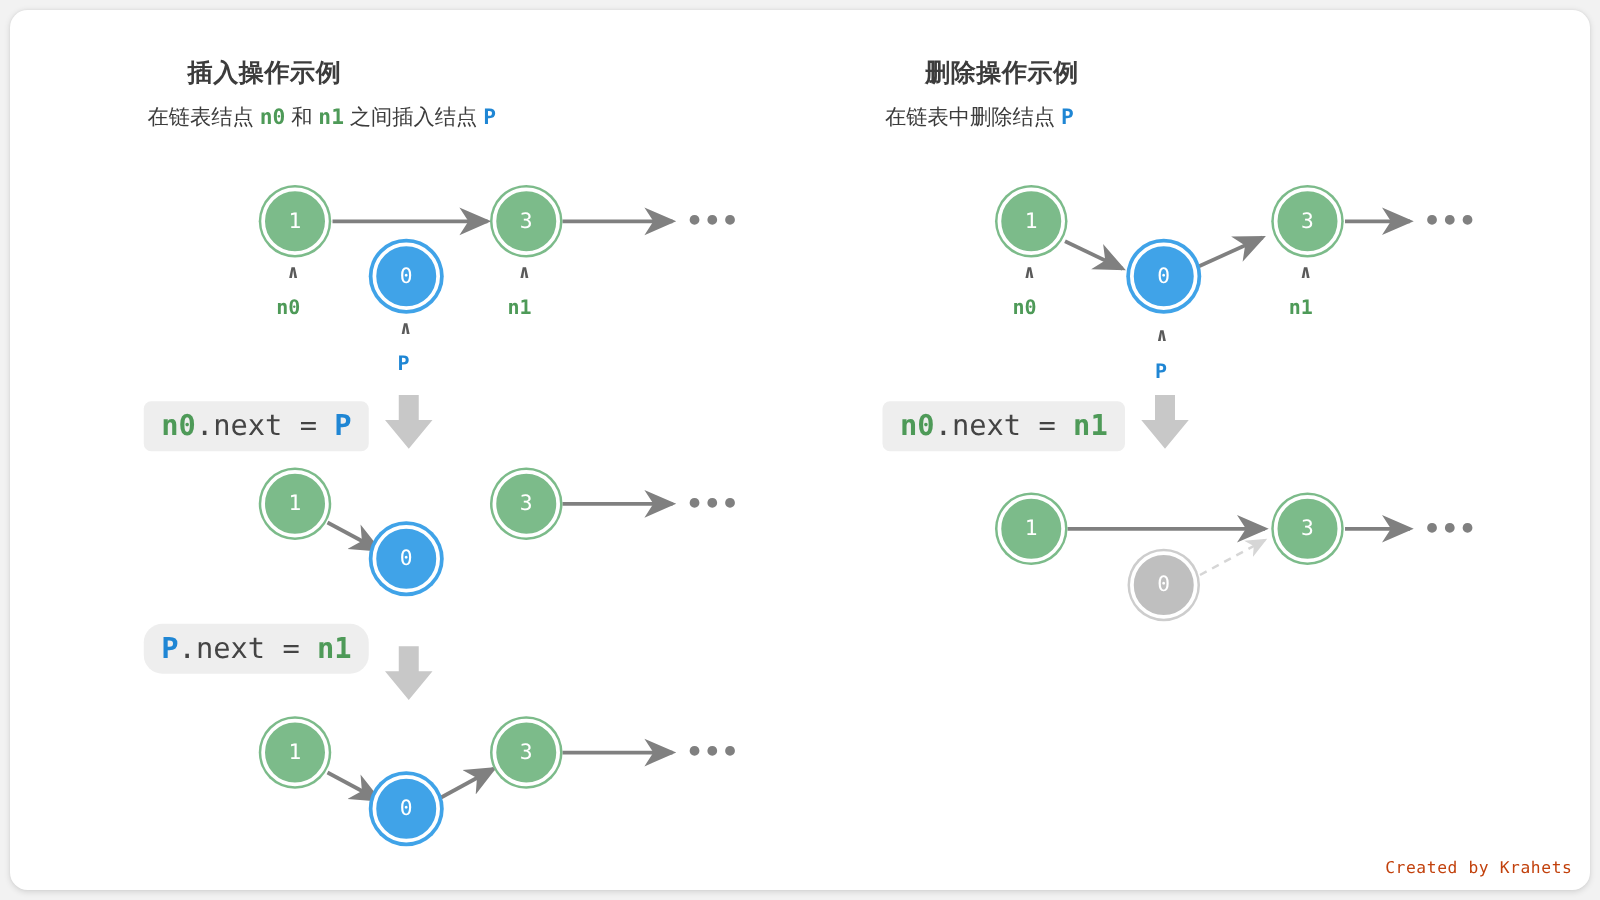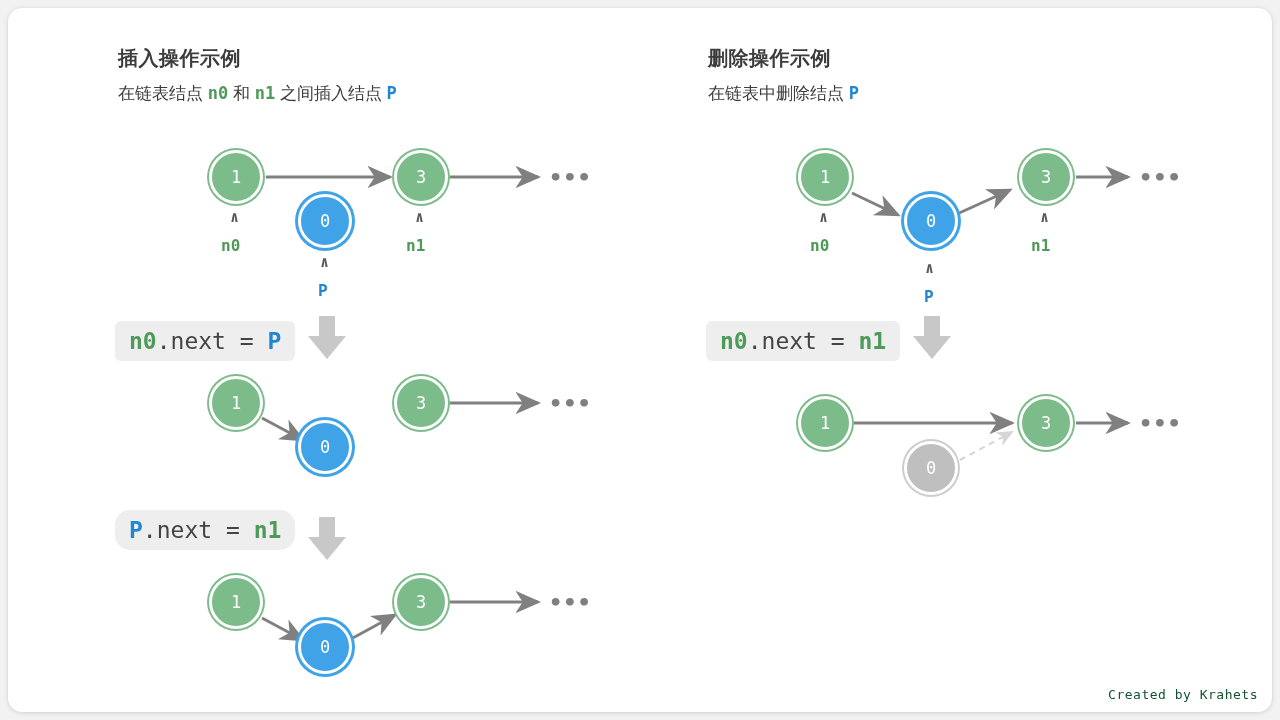--- a/index.html
+++ b/index.html
@@ -22,20 +22,21 @@
     border-radius: 14px;
     box-shadow: 0 1px 5px rgba(0,0,0,0.13), 0 0 2px rgba(0,0,0,0.06);
   }
   .panel-title {
     position: absolute;
     font-size: 20px;
     font-weight: bold;
     color: #3c3c3c;
     letter-spacing: 0.5px;
     white-space: nowrap;
+    margin-left: 32px;
   }
   .panel-sub {
     position: absolute;
     font-size: 17px;
     color: #3c3c3c;
     white-space: nowrap;
   }
   .var-green { color: #4e9a58; font-weight: bold; font-family: "DejaVu Sans Mono", monospace; }
   .var-blue  { color: #1f86d4; font-weight: bold; font-family: "DejaVu Sans Mono", monospace; }
 
@@ -100,21 +101,21 @@
   svg.edges {
     position: absolute; left: 0; top: 0;
     width: 1280px; height: 720px;
     pointer-events: none;
   }
   .credit {
     position: absolute;
     right: 22px; bottom: 18px;
     font-family: "DejaVu Sans Mono", monospace;
     font-size: 13px;
-    color: #14532d;
+    color: #c2410c;
     letter-spacing: 0.5px;
   }
 </style>
 </head>
 <body>
 
 <div id="canvas">
   <div class="card"></div>
 
   <svg class="edges">
@@ -170,21 +171,21 @@
   </div>
   <svg class="downarrow" style="left:306px; top:314px;" width="42" height="48">
     <path d="M13,2 L29,2 L29,22 L40,22 L21,45 L2,22 L13,22 Z" fill="#c8c8c8"></path>
   </svg>
 
   <div class="node green" style="left:209px; top:376px;">1</div>
   <div class="node blue" style="left:298px; top:420px;">0</div>
   <div class="node green" style="left:394px; top:376px;">3</div>
   <div class="dots" style="left:549px; top:391px;">•••</div>
 
-  <div class="codebox" style="left:115px; top:510px;border-radius:15px;">
+  <div class="codebox" style="left:115px; top:499px;border-radius:15px;">
     <span class="var-blue">P</span><span>.next = </span><span class="var-green">n1</span>
   </div>
   <svg class="downarrow" style="left:306px; top:515px;" width="42" height="48">
     <path d="M13,2 L29,2 L29,22 L40,22 L21,45 L2,22 L13,22 Z" fill="#c8c8c8"></path>
   </svg>
 
   <div class="node green" style="left:209px; top:575px;">1</div>
   <div class="node blue" style="left:298px; top:620px;">0</div>
   <div class="node green" style="left:394px; top:575px;">3</div>
   <div class="dots" style="left:549px; top:590px;">•••</div>

